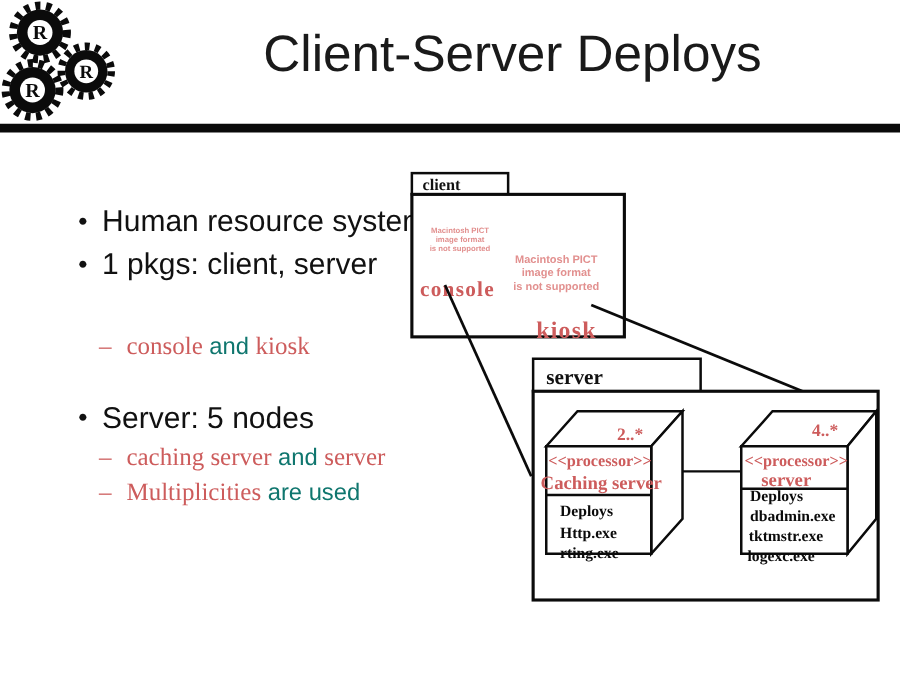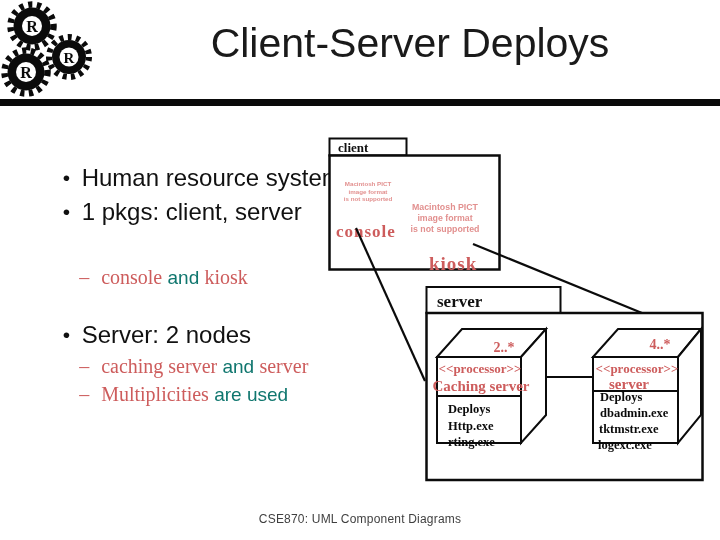--- a/index.html
+++ b/index.html
@@ -67,21 +67,21 @@
   <div class="bullet b-main" style="top:139px">
     <span class="mk">•</span><span>Human resource system</span>
   </div>
   <div class="bullet b-main" style="top:173px">
     <span class="mk">•</span><span>1 pkgs: client, server</span>
   </div>
   <div class="bullet b-sub" style="top:241px">
     <span class="mk">–</span><span class="red-serif">console</span><span class="sub-black"> and </span><span class="red-serif">kiosk</span>
   </div>
   <div class="bullet b-main" style="top:296px">
-    <span class="mk">•</span><span>Server: 2 nodes</span>
+    <span class="mk">•</span><span>Server: 5 nodes</span>
   </div>
   <div class="bullet b-sub" style="top:330px">
     <span class="mk">–</span><span class="red-serif">caching server</span><span class="sub-black"> and </span><span class="red-serif">server</span>
   </div>
   <div class="bullet b-sub" style="top:358px">
     <span class="mk">–</span><span class="red-serif">Multiplicities</span><span class="sub-black"> are used</span>
   </div>
 
   <svg class="diagram" width="385" height="355" viewBox="325 130 385 355">
 
@@ -125,14 +125,13 @@
     <line x1="593" y1="391" x2="678" y2="391" stroke="#0b0b0b" stroke-width="2"></line>
     <text class="red" x="660" y="349" font-size="14" text-anchor="middle">4..*</text>
     <text class="red" x="637" y="373" font-size="13" text-anchor="middle">&lt;&lt;processor&gt;&gt;</text>
     <text class="red" x="629" y="389" font-size="15" text-anchor="middle">server</text>
     <text class="deploy" x="600" y="401" font-size="12.5">Deploys</text>
     <text class="deploy" x="600" y="417" font-size="12.5">dbadmin.exe</text>
     <text class="deploy" x="599" y="433" font-size="12.5">tktmstr.exe</text>
     <text class="deploy" x="598" y="449" font-size="12.5">logexc.exe</text>
   </svg>
 
-  <div class="footer">CSE870: UML Component Diagrams</div>
 </div>
 
 </body></html>

